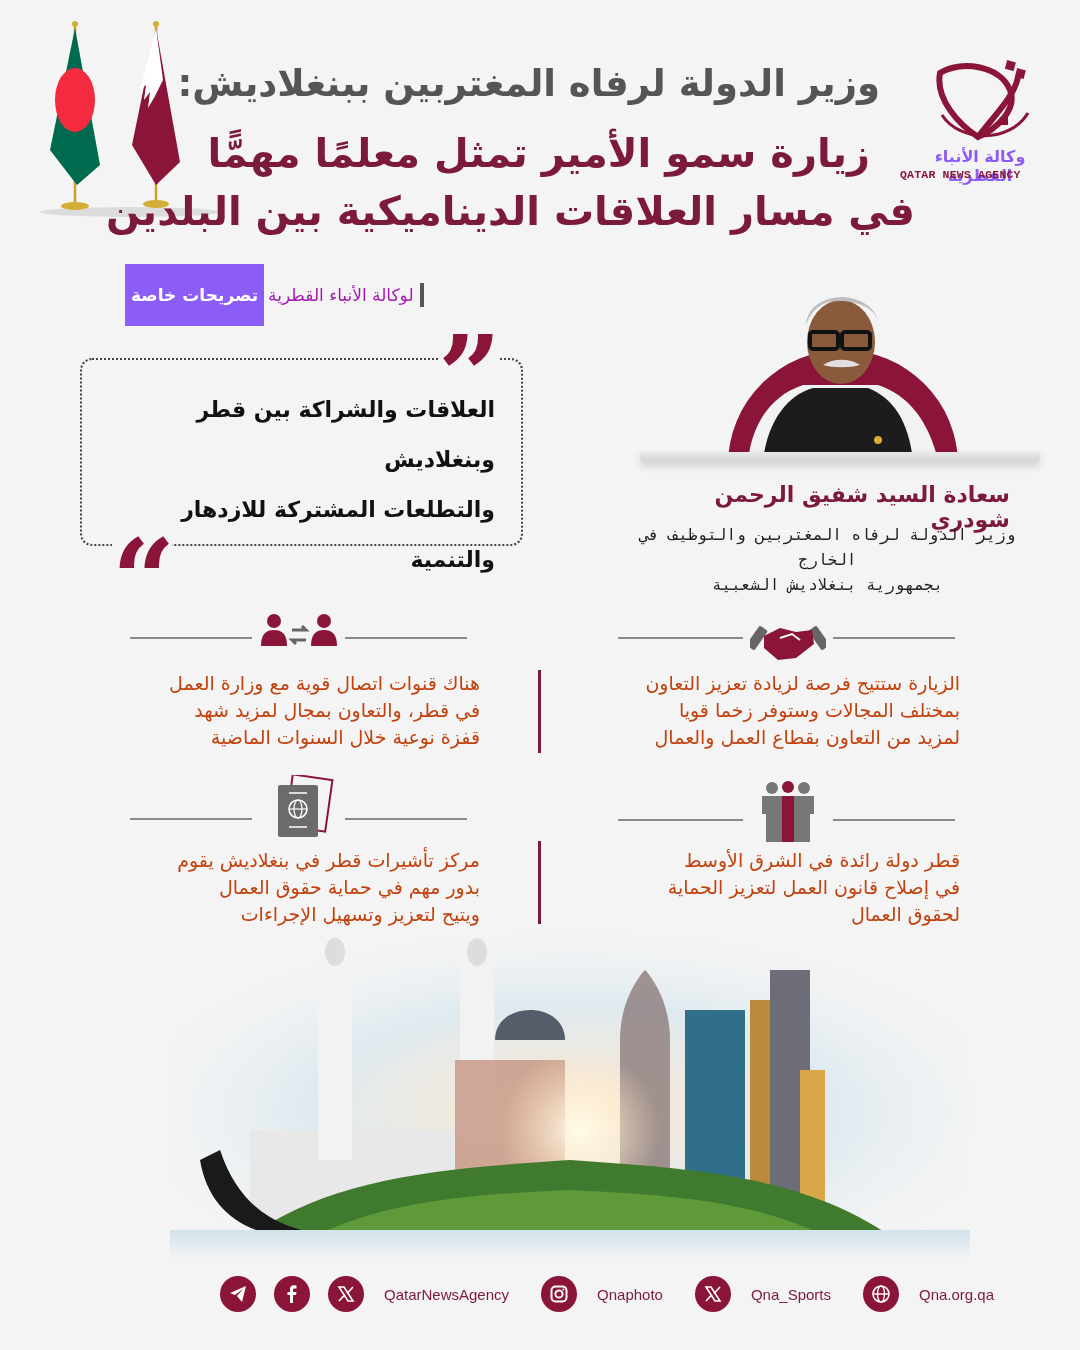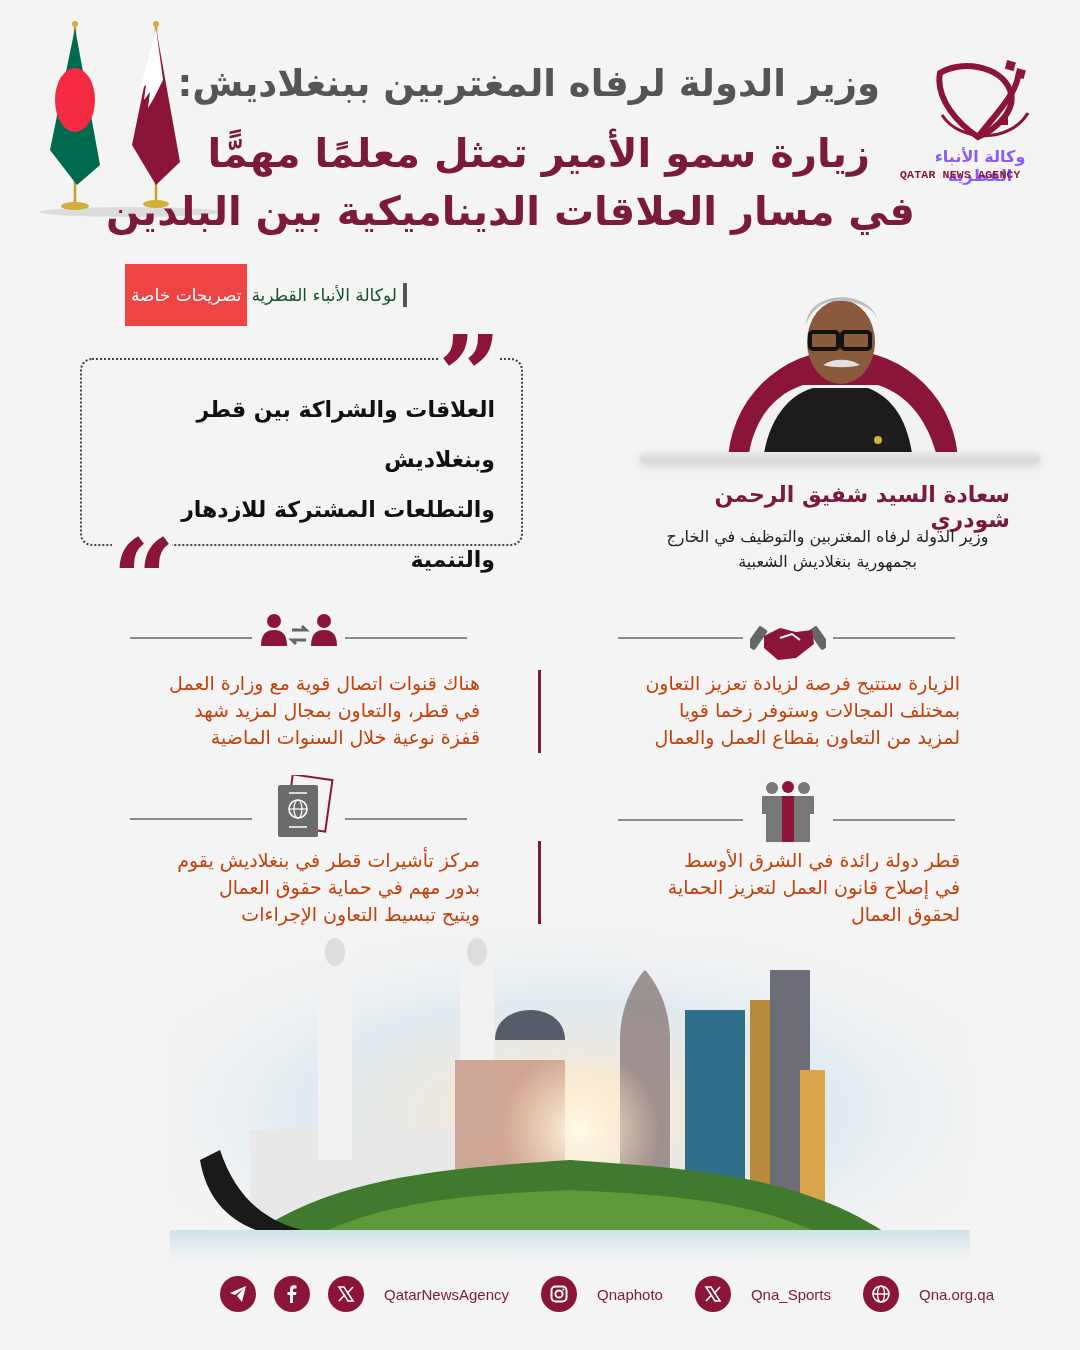--- a/index.html
+++ b/index.html
@@ -17,36 +17,36 @@
   #logo { left: 900px; top: 55px; width: 160px; height: 135px; }
   .logo-ar { position: absolute; left: 0; width: 160px; top: 92px; text-align: center; font-size: 16px; font-weight: bold; color: #8b5cf6; direction: rtl; }
   .logo-en { position: absolute; left: 0; width: 160px; top: 113px; text-align: left; font-size: 11.5px; font-weight: bold; color: #8a1538; font-family: Liberation Mono, monospace; letter-spacing: 0.2px; }
 
   .title-sub { left: 240px; top: 62px; width: 640px; font-size: 37px; font-weight: bold; color: #555; direction: rtl; text-align: center; white-space: nowrap; }
   .title-main1 { left: 240px; top: 130px; width: 630px; font-size: 40px; font-weight: bold; color: #7c1a3a; direction: rtl; text-align: center; white-space: nowrap; }
   .title-main2 { left: 195px; top: 188px; width: 720px; font-size: 40px; font-weight: bold; color: #7c1a3a; direction: rtl; text-align: center; white-space: nowrap; }
 
   
   .tag { left: 125px; top: 280px; height: 30px; display: flex; flex-direction: row-reverse; align-items: center; direction: rtl; }
-  .tag-hl { background: #ef4444; color: #fff; font-size: 17px; padding: 19px 6px; font-weight: normal; line-height: 24px; }
-  .tag-rest { color: #14532d; font-size: 17px; padding: 0 4px; line-height: 24px; }
+  .tag-hl { background: #8b5cf6; color: #fff; font-size: 17px; padding: 19px 6px; font-weight: bold; line-height: 24px; }
+  .tag-rest { color: #a21caf; font-size: 17px; padding: 0 4px; line-height: 24px; }
   .tag-bar { width: 4px; height: 24px; background: #555; margin-left: 2px; }
 
   
   .quote-box { left: 80px; top: 358px; width: 443px; height: 188px; border: 2px dotted #444; border-radius: 12px; }
   .quote-open { left: 438px; top: 322px; width: 60px; height: 60px; background: #f4f4f4; font-size: 110px; line-height: 110px; color: #8a1538; font-weight: bold; font-family: "DejaVu Serif", serif; text-align: center; overflow: hidden; }
   .quote-close { left: 112px; top: 525px; width: 60px; height: 55px; background: #f4f4f4; font-size: 110px; line-height: 110px; color: #8a1538; font-weight: bold; font-family: "DejaVu Serif", serif; text-align: center; overflow: hidden; }
   .quote-text { left: 95px; top: 385px; width: 400px; font-size: 22px; font-weight: bold; line-height: 50px; color: #111; direction: rtl; text-align: right; }
 
   
   .portrait-wrap { left: 728px; top: 280px; width: 300px; height: 180px; overflow: hidden; }
   .portrait-circle { position: absolute; left: 0; top: 70px; width: 230px; height: 230px; border-radius: 50%; background: #8a1538; }
   .portrait-shelf { left: 640px; top: 452px; width: 400px; height: 10px; background: linear-gradient(#e8e8e8, #d5d5d5); box-shadow: 0 4px 8px rgba(0,0,0,0.15); border-radius: 3px; }
   .person-name { left: 640px; top: 482px; width: 370px; font-size: 22px; font-weight: bold; color: #7c1a3a; direction: rtl; text-align: right; }
-  .person-title { left: 630px; top: 524px; width: 395px; font-size: 16px; line-height: 25px; color: #222; direction: rtl; text-align: center; }
+  .person-title { left: 630px; top: 524px; width: 395px; font-size: 16px; line-height: 25px; color: #222; direction: rtl; text-align: center; font-family: Liberation Mono, monospace; }
 
   
   .divider-line { height: 2px; background: #8a8a8a; }
   .vline { width: 3px; background: #7c1a3a; }
   .info-text { font-size: 19px; line-height: 27px; color: #c2410c; direction: rtl; text-align: right; }
 
   
   .skyline { left: 170px; top: 930px; width: 800px; height: 330px; }
 
   
@@ -200,21 +200,21 @@
     <circle cx="23" cy="34" r="9" fill="none" stroke="#fff" stroke-width="1.6"></circle>
     <ellipse cx="23" cy="34" rx="4" ry="9" fill="none" stroke="#fff" stroke-width="1.2"></ellipse>
     <line x1="14" y1="34" x2="32" y2="34" stroke="#fff" stroke-width="1.2"></line>
     <line x1="14" y1="18" x2="32" y2="18" stroke="#fff" stroke-width="1.5"></line>
     <line x1="14" y1="52" x2="32" y2="52" stroke="#fff" stroke-width="1.5"></line>
   </svg>
 </div>
 <div class="abs info-text" style="left:110px;top:847px;width:370px;">
   <div>مركز تأشيرات قطر في بنغلاديش يقوم</div>
   <div>بدور مهم في حماية حقوق العمال</div>
-  <div>ويتيح تبسيط التعاون الإجراءات</div>
+  <div>ويتيح لتعزيز وتسهيل الإجراءات</div>
 </div>
 
 <div class="abs vline" style="left:538px;top:841px;height:83px;"></div>
 
 <div class="abs skyline">
   <svg width="800" height="330" viewBox="0 0 800 330">
     <defs>
       <radialGradient id="sky" cx="50%" cy="55%" r="60%">
         <stop offset="0%" stop-color="#fde8cf"></stop>
         <stop offset="55%" stop-color="#dfeaf0"></stop>

